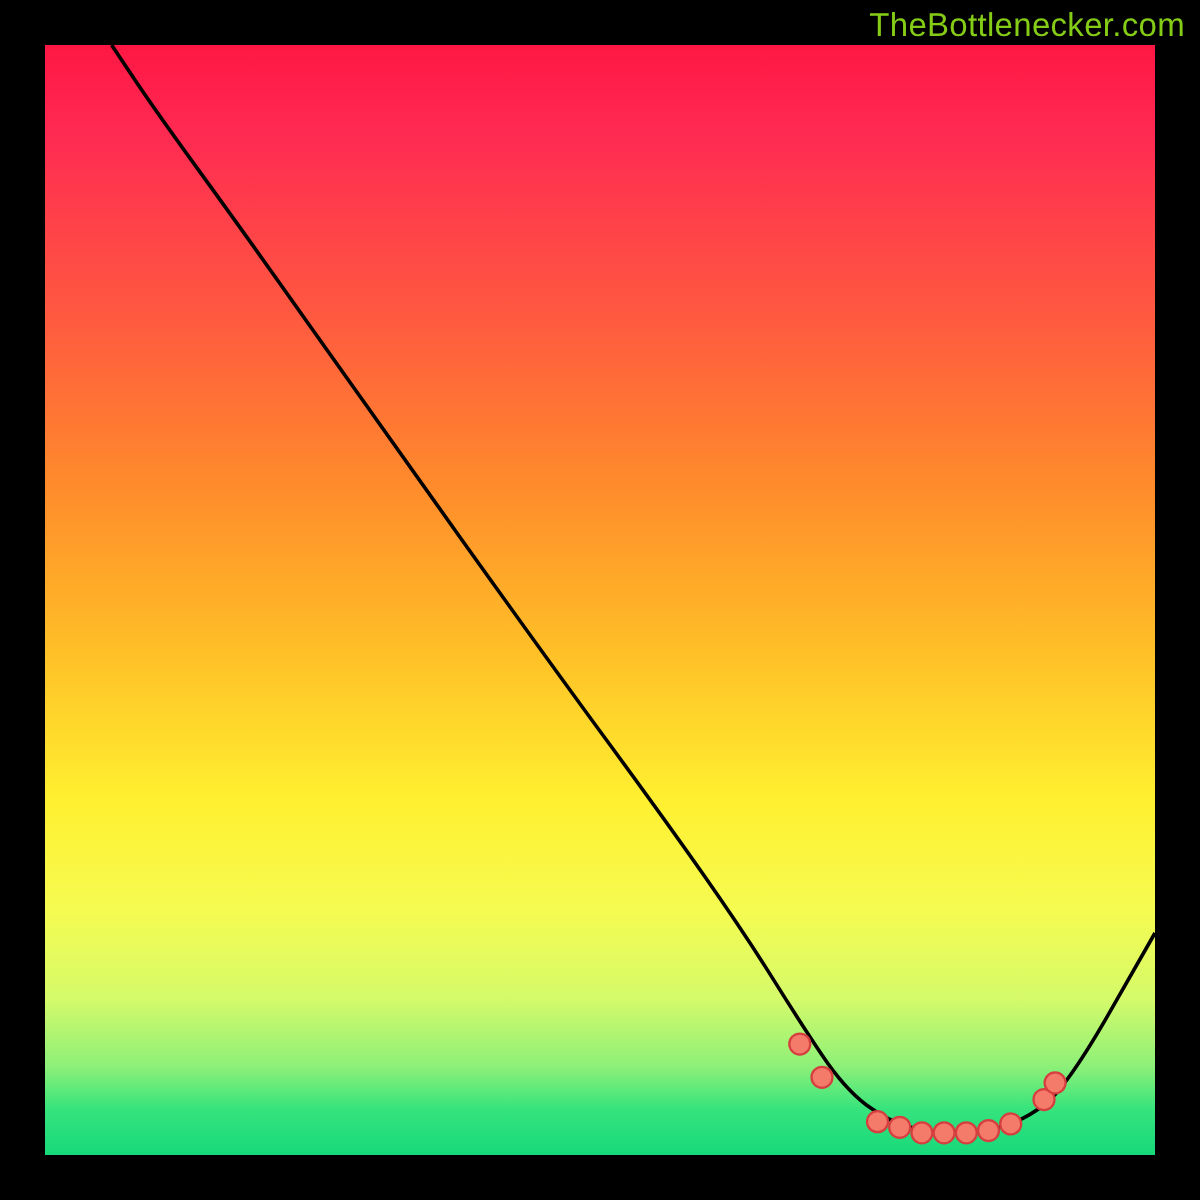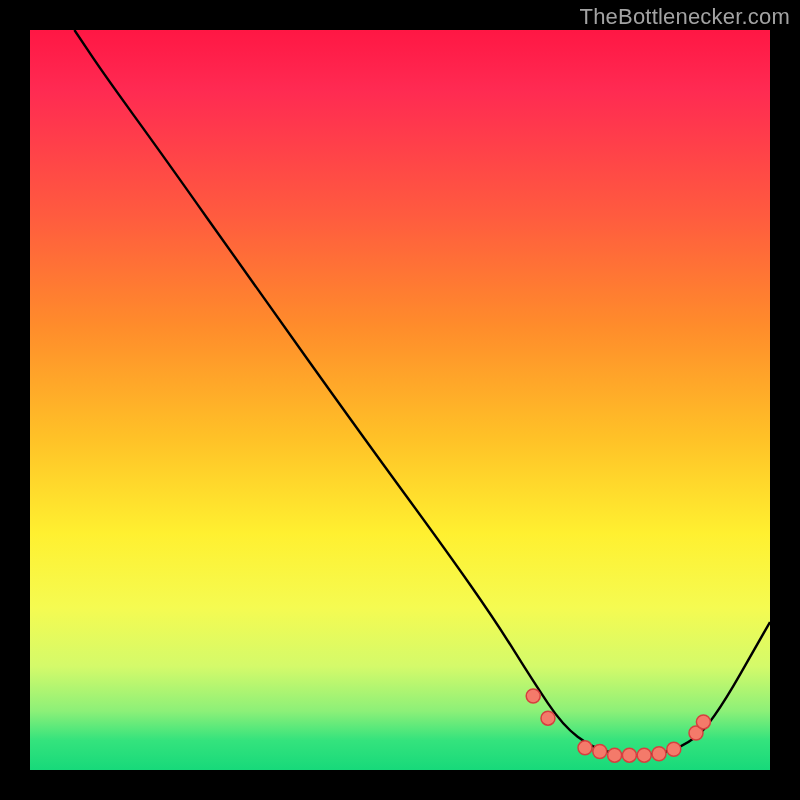--- a/index.html
+++ b/index.html
@@ -37,21 +37,21 @@
       #d4fa6a 86%,
       #8df078 92%,
       #34e37d 96%,
       #17d97a 100%
     );
   }
   .source {
     position: absolute;
     top: 4px;
     right: 10px;
-    color: #a3a3a3;
+    color: #84cc16;
     font-size: 22px;
     font-weight: 500;
     letter-spacing: 0.2px;
     text-align: right;
   }
   svg.overlay {
     position: absolute;
     left: 0;
     top: 0;
     width: 740px;

